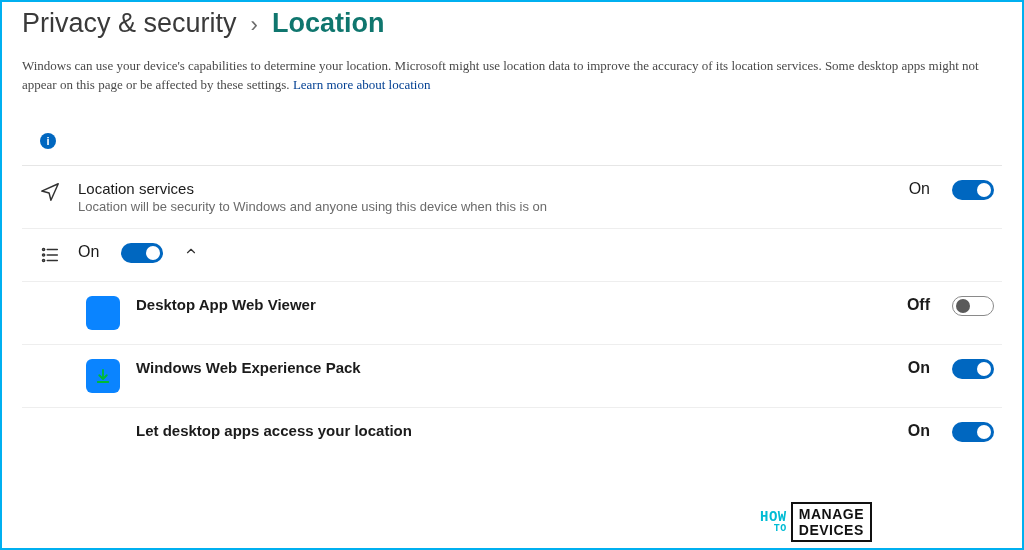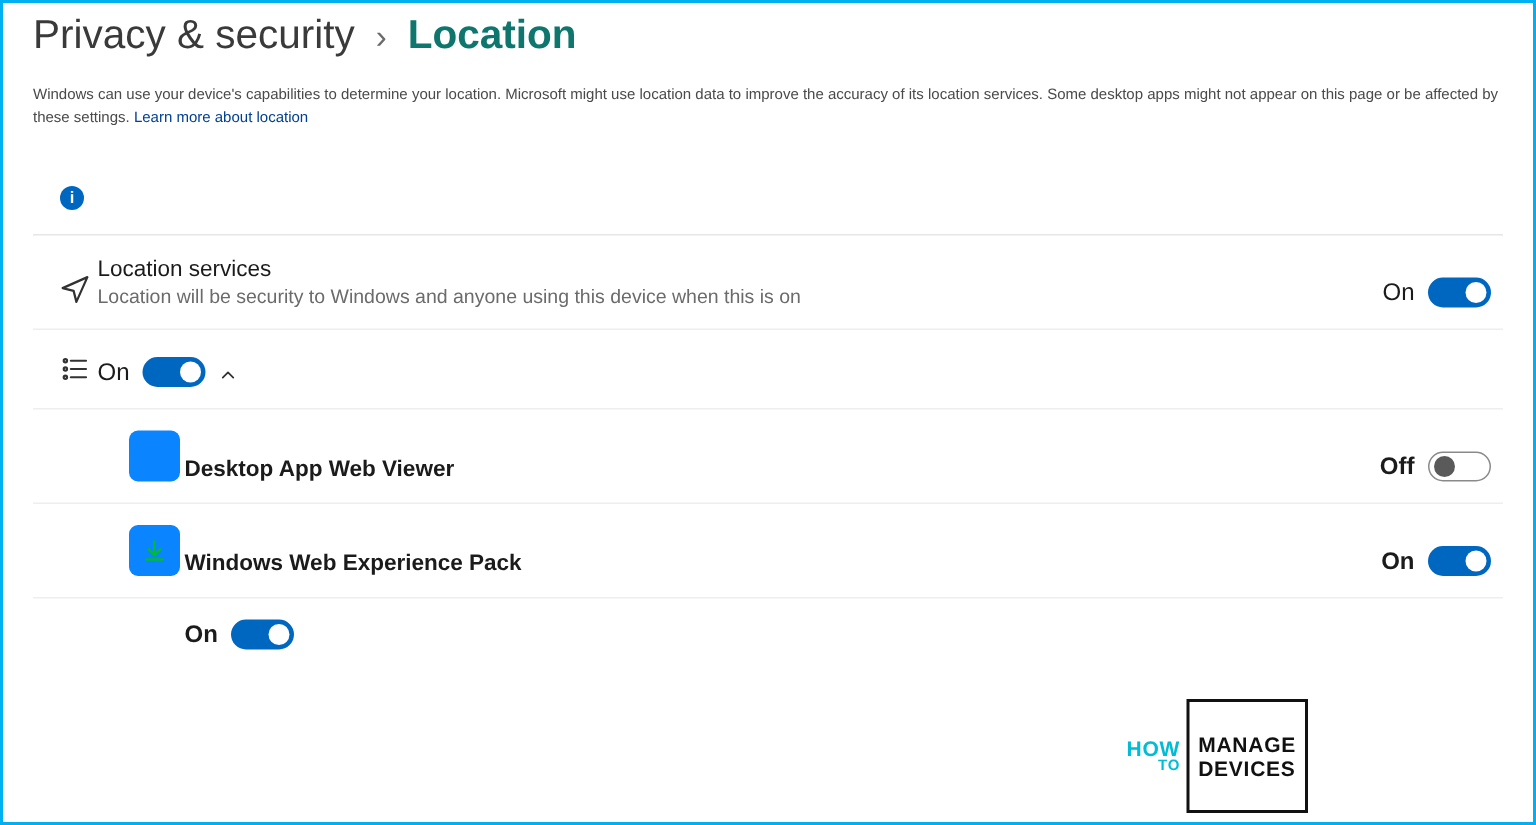--- a/index.html
+++ b/index.html
@@ -18,49 +18,50 @@
     align-items: baseline;
     gap: 14px;
     font-size: 27px;
     color: #323232;
     margin-bottom: 18px;
   }
   .breadcrumb .parent { font-weight: 400; color: #3a3a3a; cursor: pointer; }
   .breadcrumb .sep { color: #6b6b6b; font-size: 22px; }
   .breadcrumb .current { font-weight: 700; color: #0f766e; }
   .intro {
-    font-size: 10px;
+    font-size: 13px;
     color: #4a4a4a;
     line-height: 1.45;
     margin-bottom: 34px;
     max-width: 980px;
+    font-family: Liberation Serif, serif;
   }
   .intro a { color: #003f92; text-decoration: none; font-weight: 500; cursor: pointer; }
   .info-banner {
     display: flex;
     align-items: center;
     gap: 18px;
     padding: 4px 0 16px 18px;
     border-bottom: 1px solid #e6e6e6;
     margin-bottom: 0;
   }
   .info-banner .badge {
     width: 16px; height: 16px; border-radius: 50%;
     background: #0067c0;
     display: flex; align-items: center; justify-content: center;
     color: #fff; font-size: 11px; font-weight: 700;
     flex-shrink: 0;
   }
   .info-banner .msg { font-size: 14.5px; color: #1b1b1b; }
   .row {
     display: flex;
-    align-items: flex-end;
+    align-items: flex-start;
     padding: 14px 8px 14px 16px;
     border-bottom: 1px solid #eeeeee;
-    gap: 3px;
+    gap: 16px;
   }
   .row.sub { padding-left: 64px; font-weight: bold; }
   .row .lead-icon {
     width: 24px; height: 24px; flex-shrink: 0;
     display: flex; align-items: center; justify-content: center;
     color: #323232;
   }
   .row .texts { flex: 1; min-width: 0; }
   .row .title { font-size: 15px; color: #1b1b1b; }
   .row .desc { font-size: 13px; color: #6b6b6b; margin-top: 2px; }
@@ -91,23 +92,23 @@
   .app-icon.dl { background: #0a84ff; }
   .app-icon.dl svg { width: 18px; height: 18px; }
   .watermark {
     position: absolute;
     right: 150px; bottom: 6px;
     font-size: 14px; font-weight: 800;
     letter-spacing: 0.5px;
     user-select: none;
     display: flex; align-items: center; gap: 4px;
   }
-  .watermark .how { color: #00bcd4; line-height: 0.9; text-align: right; }
+  .watermark .how { color: #00bcd4; line-height: 0.9; text-align: right; font-family: Liberation Mono, monospace; }
   .watermark .how small { font-size: 10px; display: block; }
-  .watermark .box { border: 2px solid #111; padding: 20px 6px; color: #111; }
+  .watermark .box { border: 2px solid #111; padding: 2px 6px; color: #111; }
 </style>
 </head>
 <body>
 
 <div class="page">
 
   <div class="breadcrumb">
     <span class="parent">Privacy &amp; security</span>
     <span class="sep">›</span>
     <span class="current">Location</span>
@@ -183,20 +184,23 @@
       <div class="title">Windows Web Experience Pack</div>
     </div>
     <span class="state-label">On</span>
     <div class="toggle on">
         <div class="knob"></div>
       </div>
   </div>
 
   <div class="row sub" style="border-bottom:none; padding-bottom:4px;">
     <div style="width:34px; flex-shrink:0;"></div>
+    <div class="texts">
+      <div class="title">Let desktop apps access your location</div>
+    </div>
     <span class="state-label">On</span>
     <div class="toggle on">
         <div class="knob"></div>
       </div>
   </div>
 
 </div>
 
 <div class="watermark">
   <div class="how">

